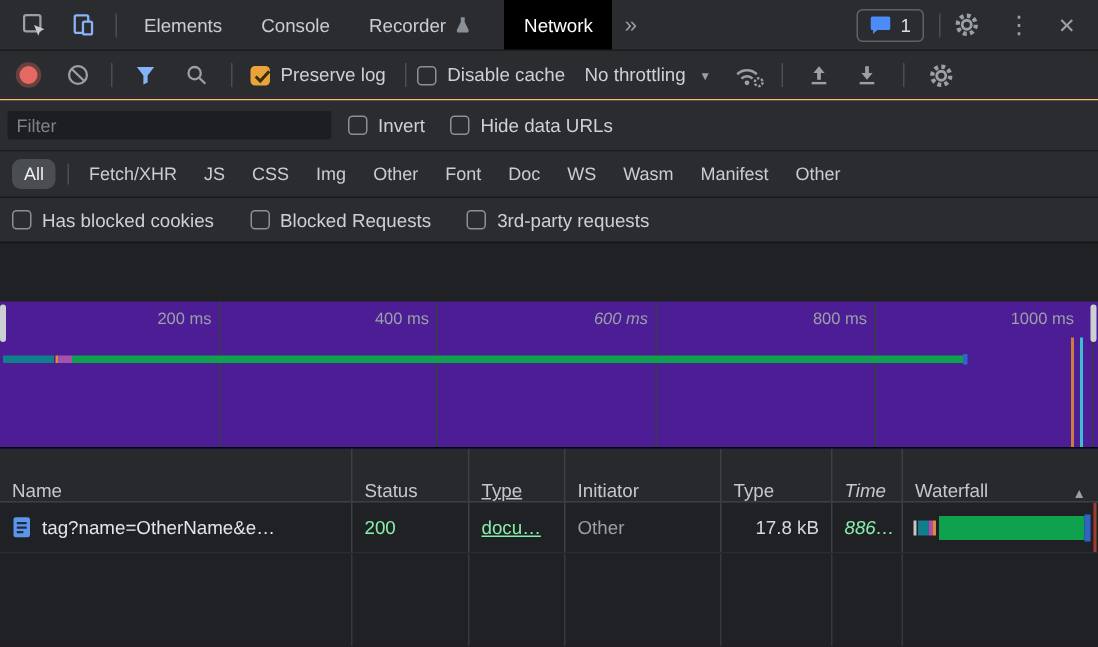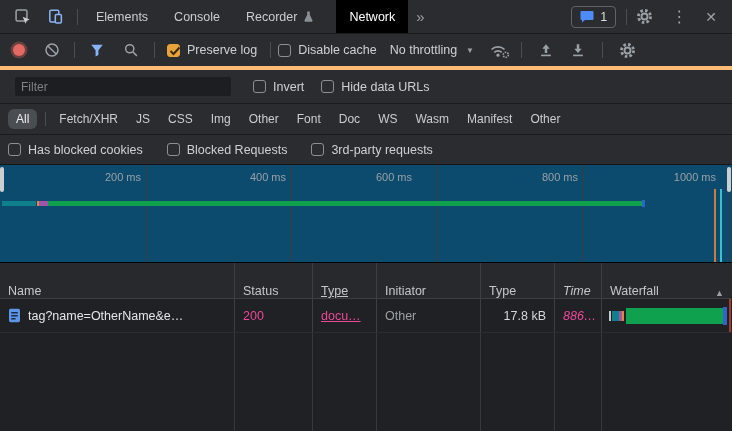--- a/index.html
+++ b/index.html
@@ -20,60 +20,60 @@
   .tabbar{height:33px;border-bottom:1px solid #1a1b1d;padding:0 6px;}
   .tabbar .tab{font-size:12.5px;color:#c9cdd2;padding:0 13px;height:33px;display:flex;align-items:center;gap:5px;}
   .tabbar .tab.active{background:#000;color:#fff;}
   .more-tabs{font-size:15px;color:#9aa0a6;padding:0 8px;}
   .issues-pill{display:flex;align-items:center;gap:6px;border:1px solid #5f6368;border-radius:4px;
                height:20px;padding:0 8px;margin:0 10px;}
   .issues-pill .count{font-size:12.5px;color:#dadce0;}
   .top-icon{color:#9aa0a6;padding:0 9px;font-size:15px;}
 
   
-  .net-toolbar{height:32px;border-bottom:4px solid #fdba74;padding:0 8px;}
+  .net-toolbar{height:32px;border-bottom:1px solid #fdba74;padding:0 8px;}
   .rec-dot{width:12px;height:12px;border-radius:50%;background:#e46962;box-shadow:0 0 0 2.5px rgba(228,105,98,.33);margin:0 10px 0 5px;}
   .throttle{display:flex;align-items:center;gap:9px;margin-left:13px;}
   .throttle .arrow{font-size:8px;color:#9aa0a6;}
 
   
-  .filter-row{height:33px;border-bottom:1px solid #1a1b1d;padding:0 15px;gap:0;}
+  .filter-row{height:33px;border-bottom:1px solid #1a1b1d;padding:0 5px;gap:0;}
   .filter-input{width:204px;height:19px;background:#1d1e21;border:none;border-radius:2px;
                 color:#dadce0;font-size:12px;padding:0 6px;font-family:"Liberation Sans",sans-serif;}
   .filter-input::placeholder{color:#7d8287;}
   .cb-group{display:flex;align-items:center;gap:7px;}
 
   
   .chips-row{height:30px;border-bottom:1px solid #1a1b1d;padding:0 6px;}
   .chip{font-size:12px;color:#c9cdd2;padding:3px 7px;margin:0 2px;white-space:nowrap;}
   .chip.selected{background:#4a4d51;border-radius:6px;color:#eceef1;padding:3px 8px;margin-right:4px;}
   .chip-sep{width:1px;height:14px;background:#4a4d51;margin:0 4px;}
 
   
   .adv-row{height:29px;border-bottom:1px solid #141517;padding:0 8px;gap:24px;}
 
   
-  .overview{position:relative;height:97px;background:#0c4a6e;border-bottom:1px solid #000;flex:none;}
+  .overview{position:relative;height:97px;background:#4c1d95;border-bottom:1px solid #000;flex:none;margin-top:39px;}
   .gridline{position:absolute;top:0;bottom:0;width:1px;background:#393c40;}
   .tick-label{position:absolute;top:6px;width:70px;text-align:right;font-size:11px;color:#9aa0a6;}
   .ov-handle{position:absolute;top:2px;width:4px;height:25px;background:#cdd0d3;border-radius:2px;}
   .ov-seg{position:absolute;top:36px;height:5px;}
   .marker{position:absolute;top:24px;bottom:0;width:2px;}
 
   
   .grid-header{height:36px;background:#27292c;border-bottom:1px solid #3c4043;display:flex;flex:none;box-sizing:border-box;}
   .grid-header .cell{font-size:12.5px;color:#c4c8cd;display:flex;align-items:flex-end;padding:0 8px;box-sizing:border-box;}
   .cell{border-left:1px solid #3c4043;box-sizing:border-box;}
   .cell:first-child{border-left:none;}
   .c-name{width:234px;}.c-status{width:78px;}.c-type{width:64px;text-decoration:underline;}.c-init{width:104px;}
   .c-size{width:74px;}.c-time{width:47px;font-style:italic;}.c-wf{width:131px;}
   .grid-row{height:34px;display:flex;flex:none;border-bottom:1px solid #2b2d30;box-sizing:border-box;}
   .grid-row .cell{font-size:12.5px;display:flex;align-items:center;padding:0 8px;overflow:hidden;white-space:nowrap;}
   .grid-row .c-name{color:#e3e5e8;gap:7px;}
-  .grid-row .c-status,.grid-row .c-type,.grid-row .c-time{color:#ec4899;}
+  .grid-row .c-status,.grid-row .c-type,.grid-row .c-time{color:#86efac;}
   .grid-row .c-init{color:#9aa0a6;}
   .grid-row .c-size{color:#d5d8dc;justify-content:flex-end;}
   .wf-cell{position:relative;padding:0 !important;}
   .wf-seg{position:absolute;}
   .grid-empty{flex:1;position:relative;background:#202124;}
   .empty-div{position:absolute;top:0;bottom:0;width:1px;background:#36383b;}
 </style>
 </head>
 <body>
 
@@ -194,21 +194,21 @@
     <span class="icon" style="padding:0 8px;">
       <svg width="17" height="17" viewBox="0 0 18 18">
           <circle cx="9" cy="9" r="6.4" fill="none" stroke="#9aa0a6" stroke-width="3" stroke-dasharray="2.7 2.3"></circle>
           <circle cx="9" cy="9" r="3.2" fill="none" stroke="#9aa0a6" stroke-width="2"></circle>
         </svg>
     </span>
   </div>
 
   <div class="bar filter-row">
     <input class="filter-input" placeholder="Filter" style="">
-    <div class="cb-group" style="margin-left:22px;">
+    <div class="cb-group" style="margin-left:11px;">
       <span class="cb"></span>
       <span class="lbl">Invert</span>
     </div>
     <div class="cb-group" style="margin-left:17px;">
       <span class="cb"></span>
       <span class="lbl">Hide data URLs</span>
     </div>
   </div>
 
   <div class="bar chips-row">
@@ -244,21 +244,21 @@
 
   <div class="overview">
     <div class="gridline" style="left:146px;"></div>
     <div class="gridline" style="left:291px;"></div>
     <div class="gridline" style="left:437px;"></div>
     <div class="gridline" style="left:583px;"></div>
     <div class="gridline" style="left:728px;"></div>
 
     <div class="tick-label" style="left:71px;">200 ms</div>
     <div class="tick-label" style="left:216px;">400 ms</div>
-    <div class="tick-label" style="left:342px;">600 ms</div>
+    <div class="tick-label" style="left:362px;font-style:italic;">600 ms</div>
     <div class="tick-label" style="left:508px;">800 ms</div>
     <div class="tick-label" style="left:646px;">1000 ms</div>
 
     <div class="ov-handle" style="left:0;"></div>
     <div class="ov-handle" style="right:1px;"></div>
 
     <div class="ov-seg" style="left:2px;width:34px;background:#107f8c;"></div>
     <div class="ov-seg" style="left:36.5px;width:2px;background:#e0883c;"></div>
     <div class="ov-seg" style="left:38.5px;width:9px;background:#a254ad;"></div>
     <div class="ov-seg" style="left:47.5px;width:595px;background:#0fa14e;"></div>

